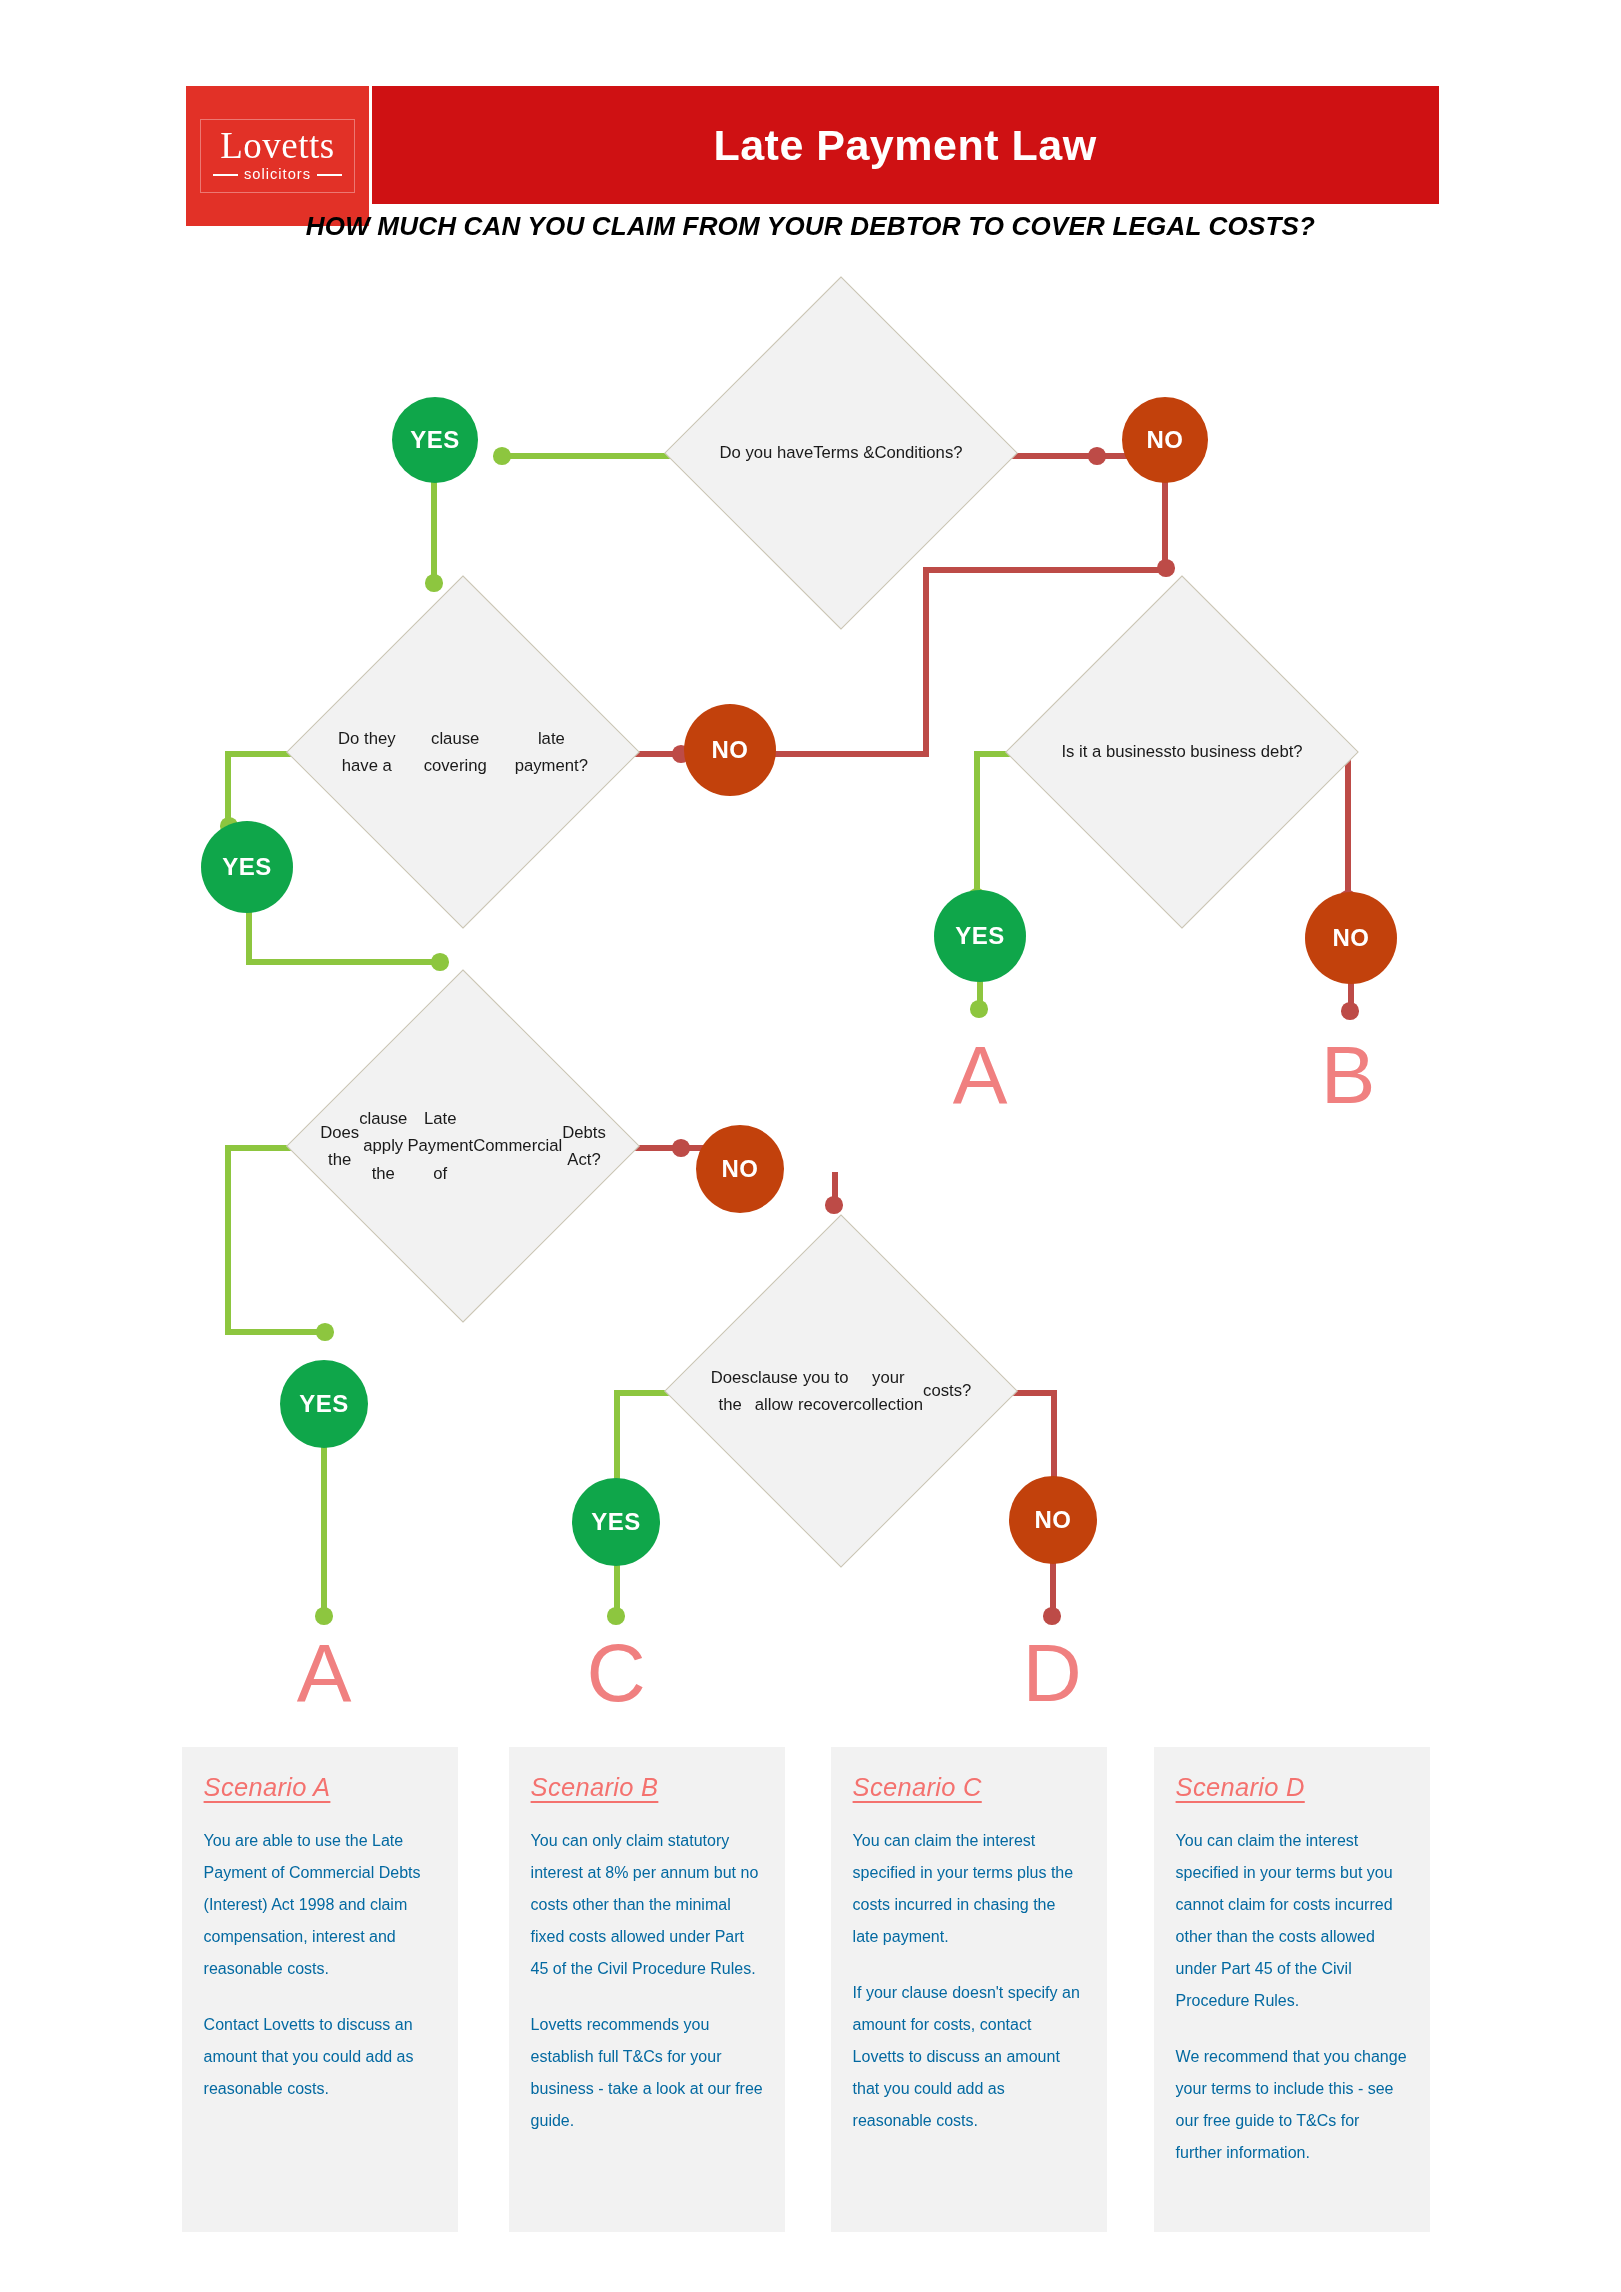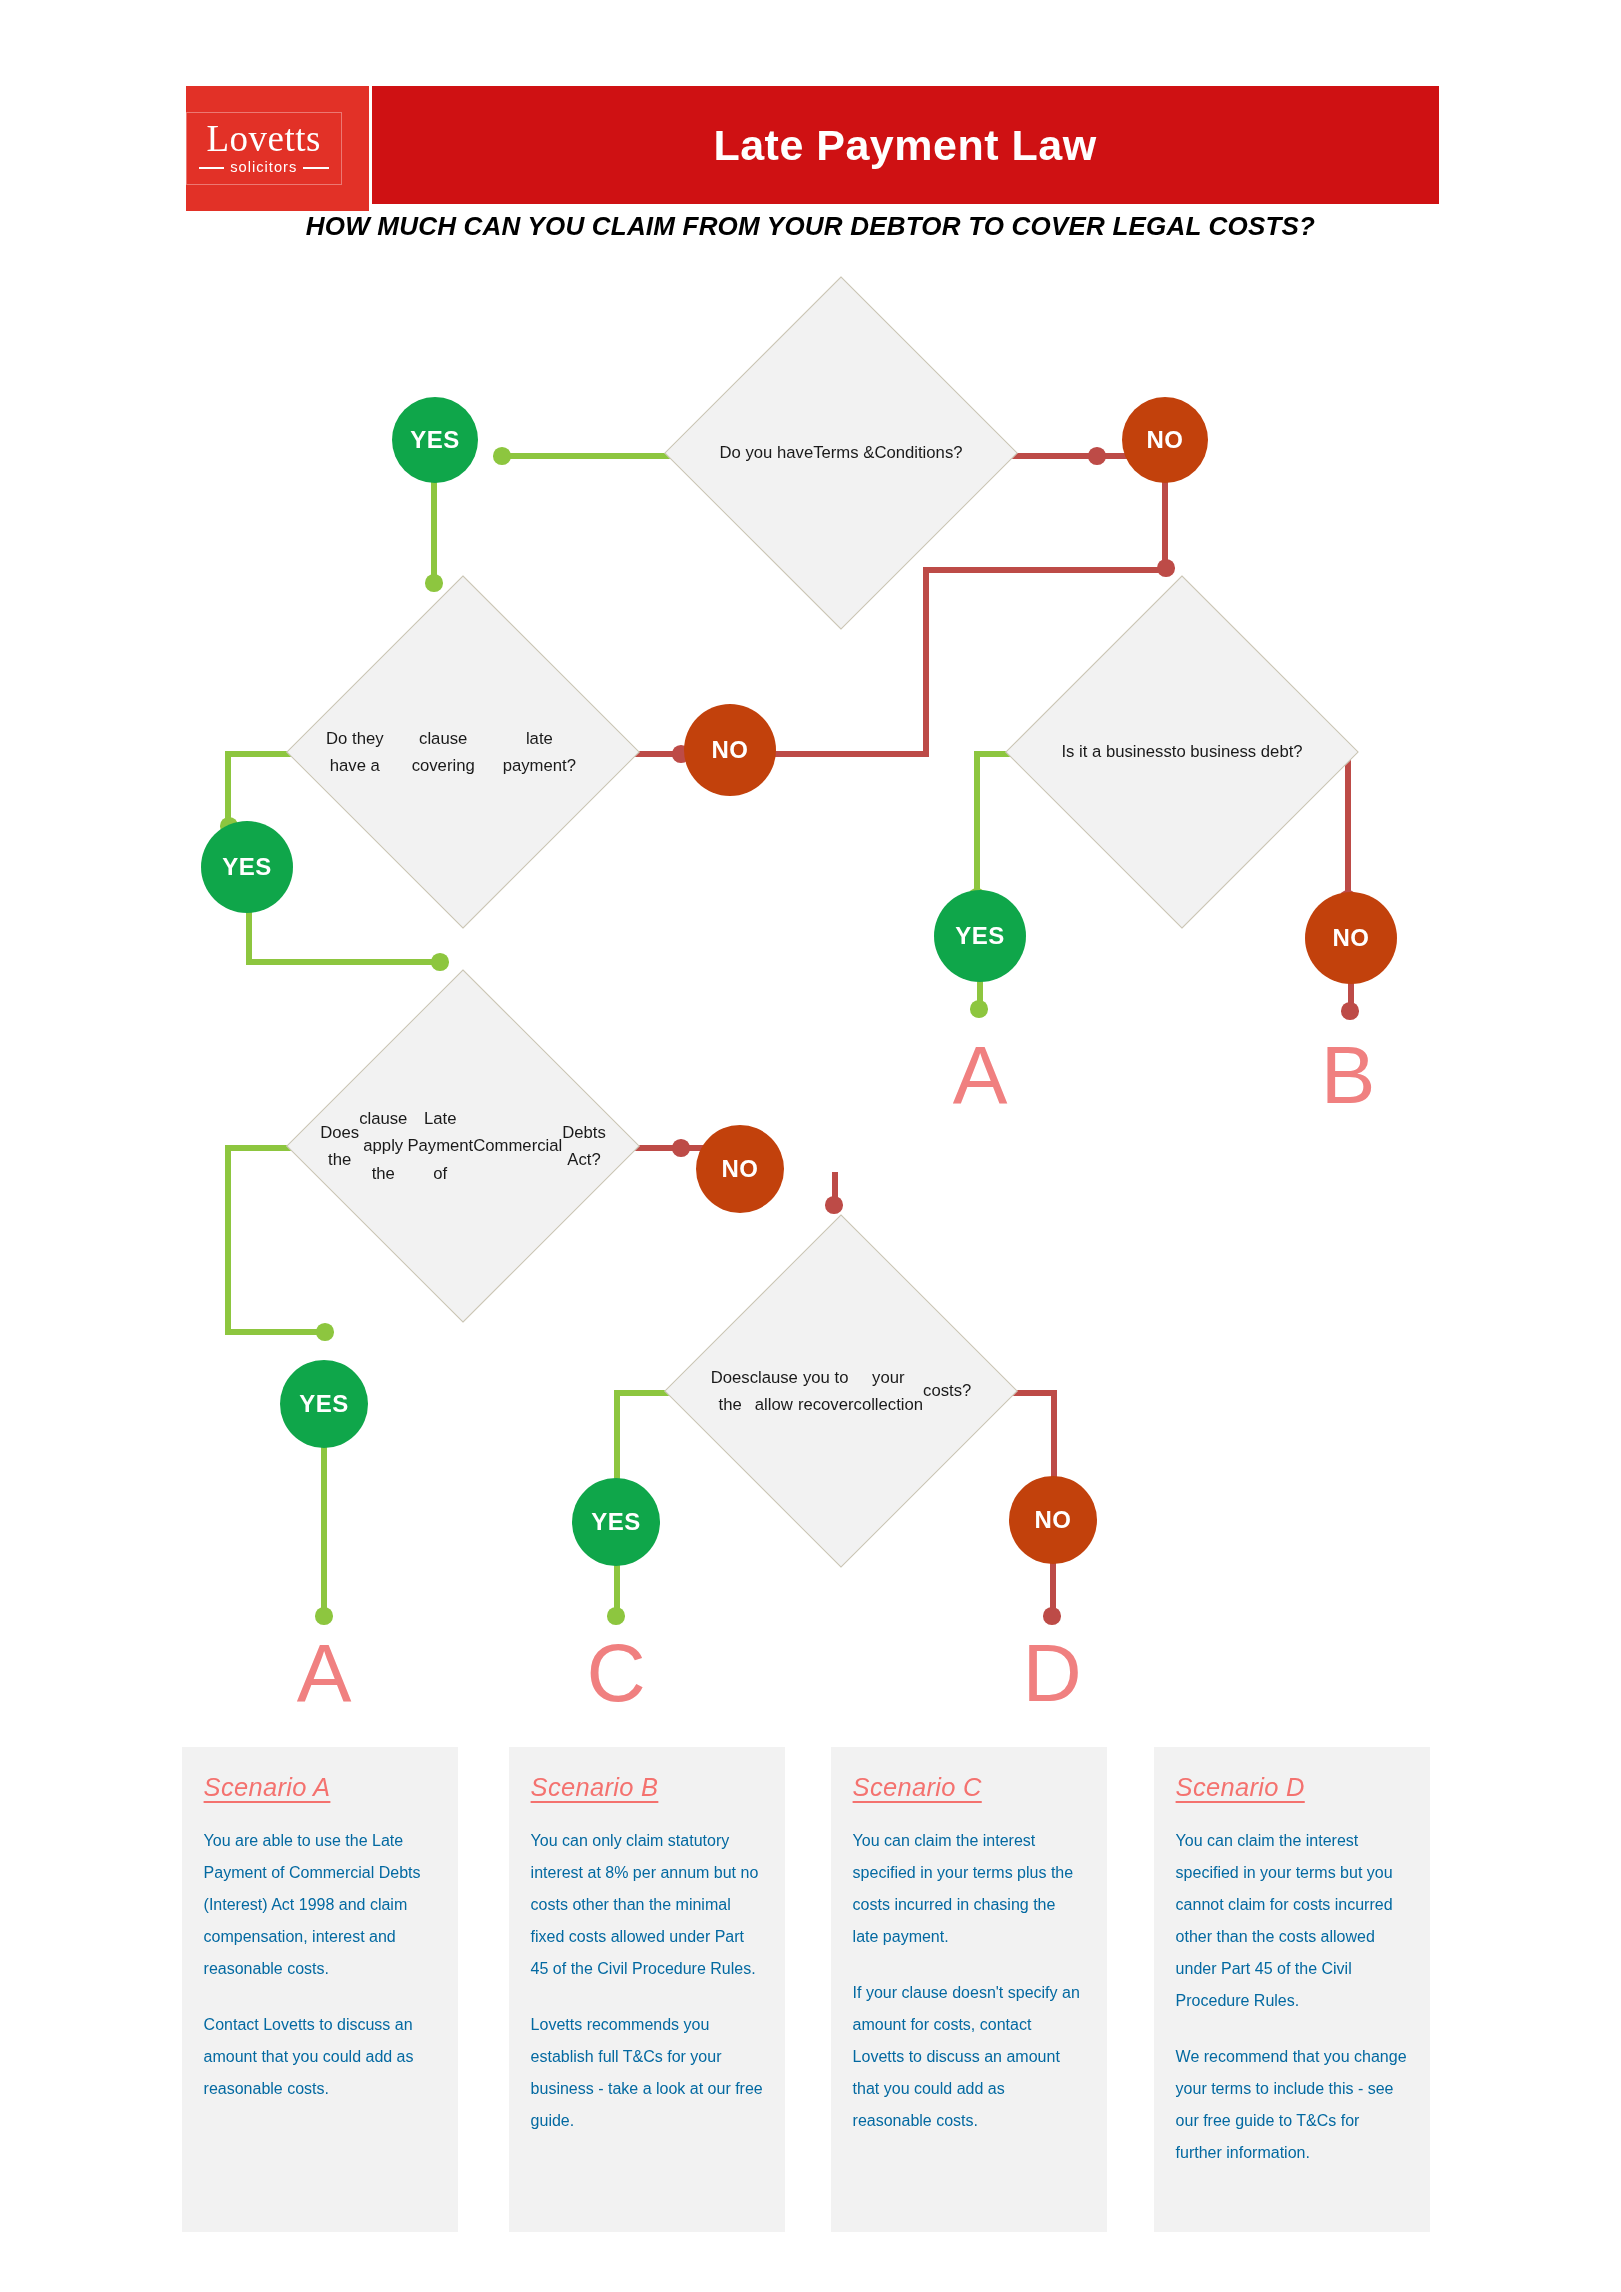--- a/index.html
+++ b/index.html
@@ -11,23 +11,23 @@
     position:relative;
     overflow:hidden;
   }
 
   
   .header-band {
     position:absolute; left:186px; top:86px; width:1253px; height:118px;
     background:#CF1113;
   }
   .logo-box {
-    position:absolute; left:186px; top:86px; width:186px; height:125px;
+    position:absolute; left:186px; top:86px; width:186px; height:140px;
     background:#E23127;
-    display:flex; flex-direction:column; align-items:flex-start; justify-content:center;
+    display:flex; flex-direction:column; align-items:center; justify-content:center;
     border-right:3.9px solid #ffffff;
   }
   .logo-box .logo-inner {
     border:1px solid rgba(255,255,255,.35);
     padding:5.9px 11.8px 7.8px 11.8px;
     text-align:center;
   }
   .logo-word {
     color:#ffffff; font-size:37px; line-height:39px;
     font-family:"Liberation Serif", serif; font-weight:400;
@@ -192,21 +192,21 @@
   <div class="dot r" style="left:1043px; top:1607px; width:17.6px; height:17.6px;"></div>
 
   <div class="diamond" style="left:716px; top:328px; width:250px; height:250px;"></div>
   <div class="diamond-label" style="left:716px; top:328px; width:250px; height:250px;">
       <div>Do you have</div>
       <div>Terms &amp;</div>
       <div>Conditions?</div>
     </div>
 
   <div class="diamond" style="left:338px; top:627px; width:250px; height:250px;"></div>
-  <div class="diamond-label" style="left:326px; top:627px; width:250px; height:250px;gap:28px;">
+  <div class="diamond-label" style="left:338px; top:627px; width:250px; height:250px;gap:28px;">
       <div>Do they have a</div>
       <div>clause covering</div>
       <div>late payment?</div>
     </div>
 
   <div class="diamond" style="left:1057px; top:627px; width:250px; height:250px;"></div>
   <div class="diamond-label" style="left:1057px; top:627px; width:250px; height:250px;">
       <div>Is it a business</div>
       <div>to business debt?</div>
     </div>

